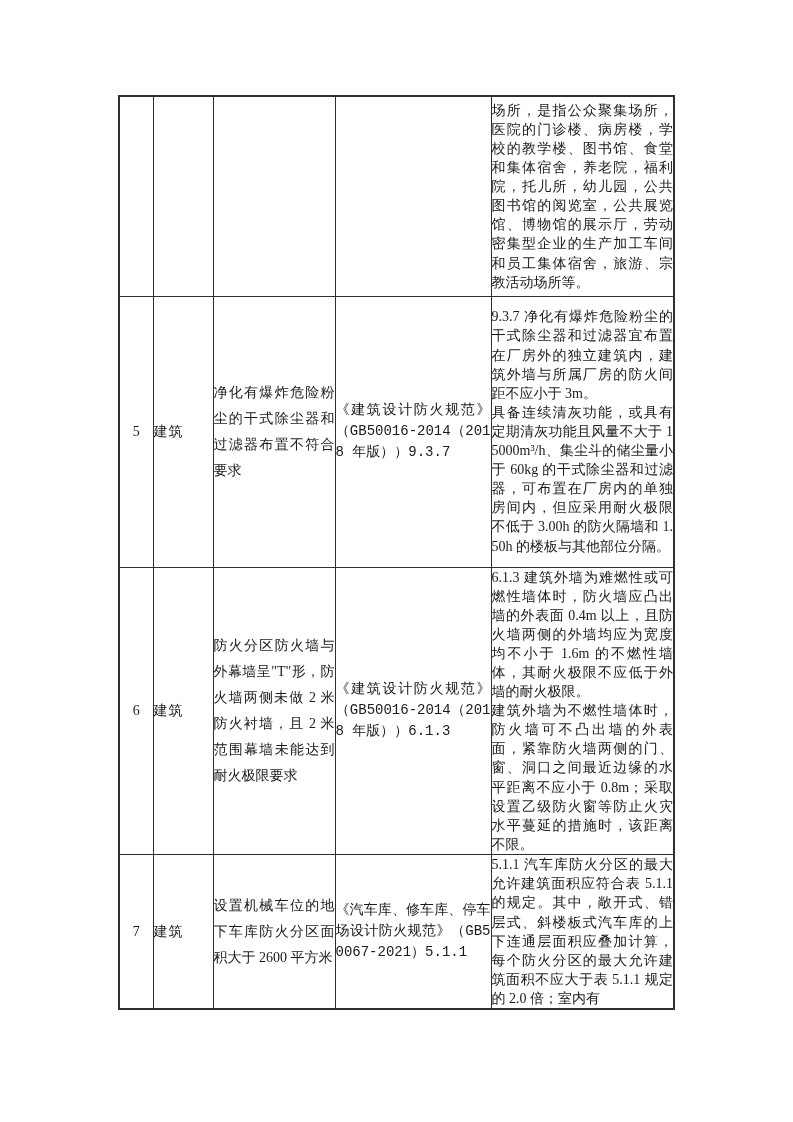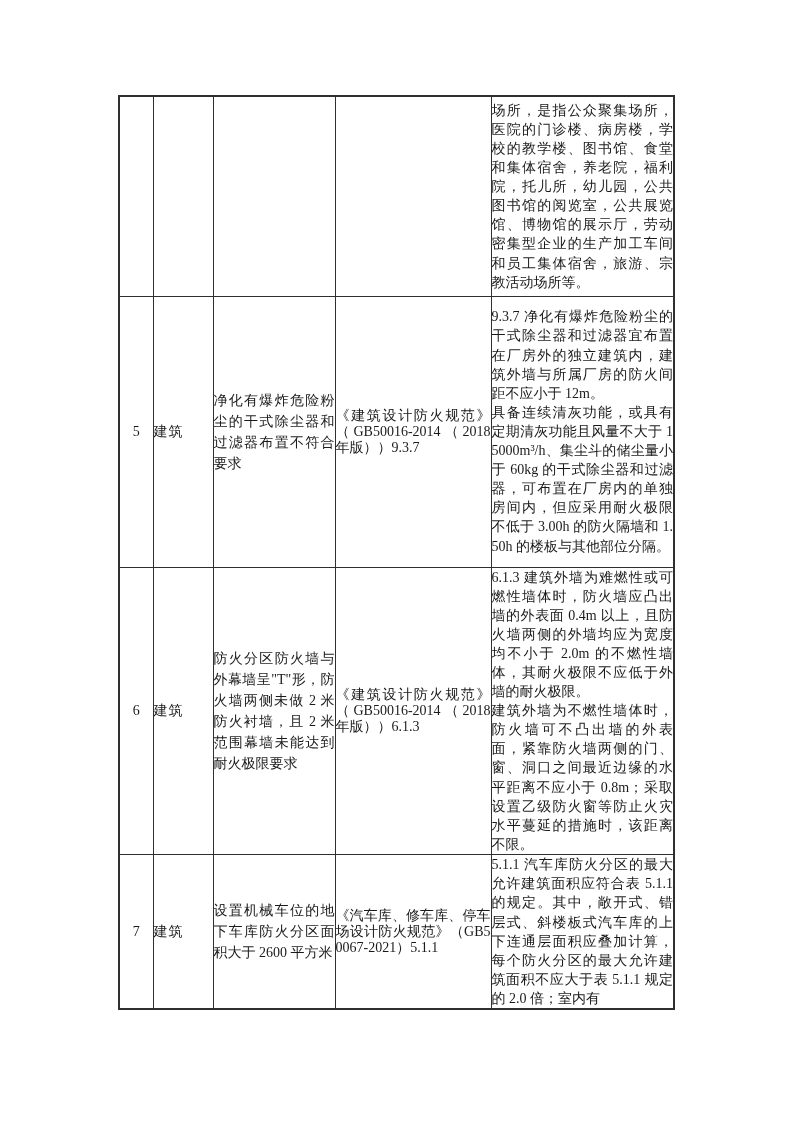--- a/index.html
+++ b/index.html
@@ -28,29 +28,30 @@
     word-break:break-all;
   }
   tr.r-cont { height:200px; }
   tr.r-5    { height:271px; }
   tr.r-6    { height:287px; }
   tr.r-7    { height:155px; }
   td.c-no   { text-align:center; }
   td.c-cat  { text-align:left; letter-spacing:1px; }
   td.c-desc {
     padding:0 2px;
-    line-height:21px;
+    line-height:26px;
     text-align:justify;
     text-justify:inter-character;
   }
   td.c-std {
     padding:0 3px;
-    line-height:16px;
+    line-height:21px;
     text-align:justify;
     text-justify:inter-character;
+    font-family:Liberation Mono, monospace;
   }
   td.c-detail {
     vertical-align:top;
     padding:1px 3px 0 3px;
     line-height:19.1px;
     text-align:justify;
     text-justify:inter-character;
   }
   td p { margin:0; }
   .page-footer {
@@ -85,32 +86,32 @@
           <p>场所，是指公众聚集场所，医院的门诊楼、病房楼，学校的教学楼、图书馆、食堂和集体宿舍，养老院，福利院，托儿所，幼儿园，公共图书馆的阅览室，公共展览馆、博物馆的展示厅，劳动密集型企业的生产加工车间和员工集体宿舍，旅游、宗教活动场所等。</p>
         </td>
       </tr>
 
       <tr class="r-5">
         <td class="c-no">5</td>
         <td class="c-cat">建筑</td>
         <td class="c-desc">净化有爆炸危险粉尘的干式除尘器和过滤器布置不符合要求</td>
         <td class="c-std">《建筑设计防火规范》（GB50016-2014（2018 年版））9.3.7</td>
         <td class="c-detail">
-          <p>9.3.7 净化有爆炸危险粉尘的干式除尘器和过滤器宜布置在厂房外的独立建筑内，建筑外墙与所属厂房的防火间距不应小于 12m。</p>
+          <p>9.3.7 净化有爆炸危险粉尘的干式除尘器和过滤器宜布置在厂房外的独立建筑内，建筑外墙与所属厂房的防火间距不应小于 3m。</p>
           <p>具备连续清灰功能，或具有定期清灰功能且风量不大于 15000m³/h、集尘斗的储尘量小于 60kg 的干式除尘器和过滤器，可布置在厂房内的单独房间内，但应采用耐火极限不低于 3.00h 的防火隔墙和 1.50h 的楼板与其他部位分隔。</p>
         </td>
       </tr>
 
       <tr class="r-6">
         <td class="c-no">6</td>
         <td class="c-cat">建筑</td>
         <td class="c-desc">防火分区防火墙与外幕墙呈"T"形，防火墙两侧未做 2 米防火衬墙，且 2 米范围幕墙未能达到耐火极限要求</td>
         <td class="c-std">《建筑设计防火规范》（GB50016-2014（2018 年版））6.1.3</td>
         <td class="c-detail">
-          <p>6.1.3 建筑外墙为难燃性或可燃性墙体时，防火墙应凸出墙的外表面 0.4m 以上，且防火墙两侧的外墙均应为宽度均不小于 2.0m 的不燃性墙体，其耐火极限不应低于外墙的耐火极限。</p>
+          <p>6.1.3 建筑外墙为难燃性或可燃性墙体时，防火墙应凸出墙的外表面 0.4m 以上，且防火墙两侧的外墙均应为宽度均不小于 1.6m 的不燃性墙体，其耐火极限不应低于外墙的耐火极限。</p>
           <p>建筑外墙为不燃性墙体时，防火墙可不凸出墙的外表面，紧靠防火墙两侧的门、窗、洞口之间最近边缘的水平距离不应小于 0.8m；采取设置乙级防火窗等防止火灾水平蔓延的措施时，该距离不限。</p>
         </td>
       </tr>
 
       <tr class="r-7">
         <td class="c-no">7</td>
         <td class="c-cat">建筑</td>
         <td class="c-desc">设置机械车位的地下车库防火分区面积大于 2600 平方米</td>
         <td class="c-std">《汽车库、修车库、停车场设计防火规范》（GB50067-2021）5.1.1</td>
         <td class="c-detail">

